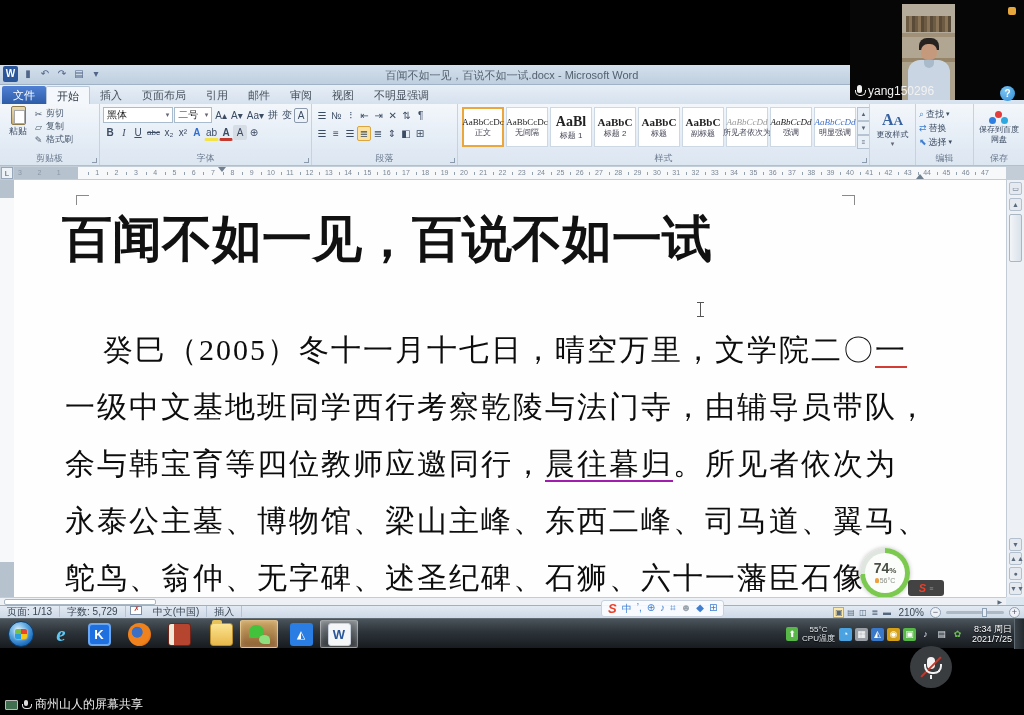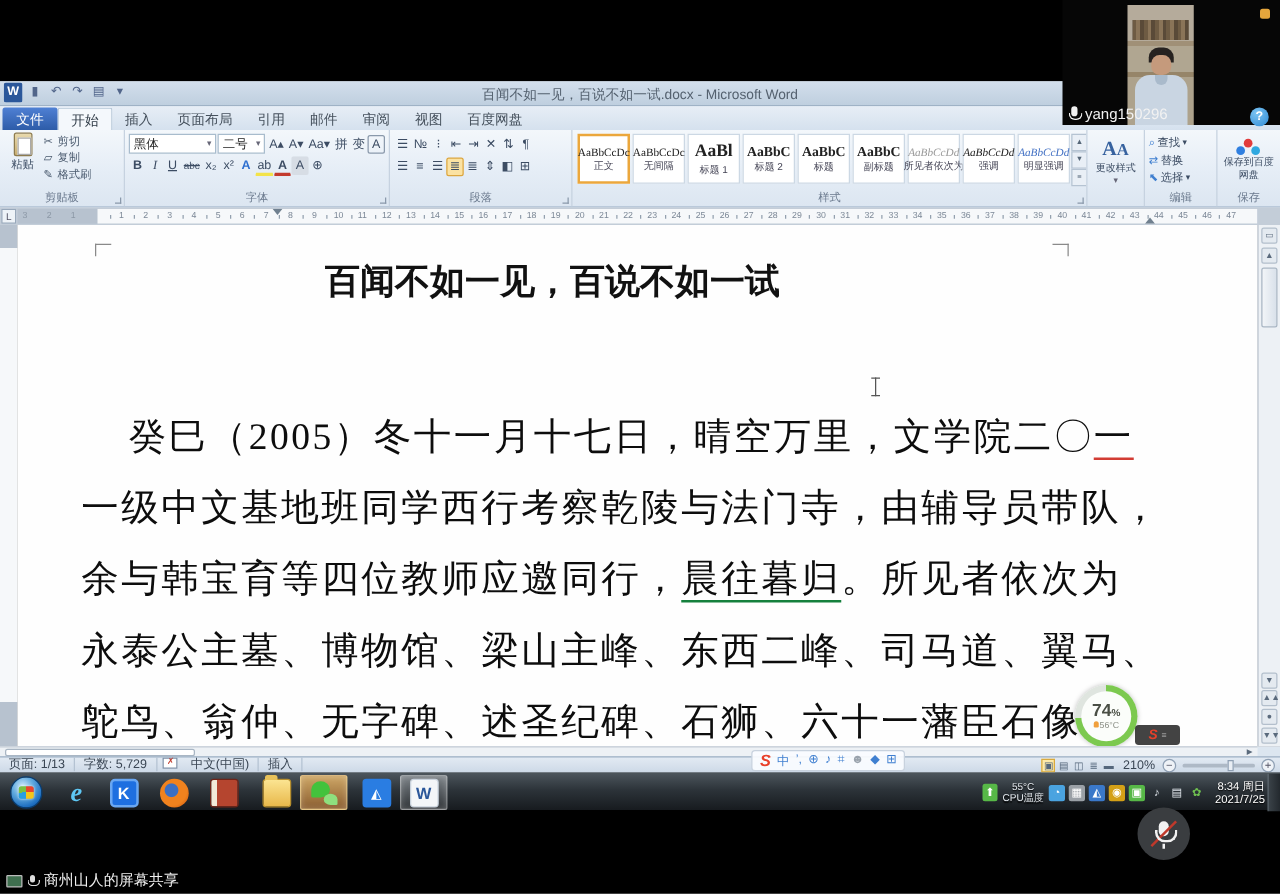--- a/index.html
+++ b/index.html
@@ -74,26 +74,26 @@
   .rmark{position:absolute;width:0;height:0}
   .rmark.fli{top:0;border-left:4px solid transparent;border-right:4px solid transparent;border-top:5px solid #70808f}
   .rmark.ri{bottom:0;border-left:4px solid transparent;border-right:4px solid transparent;border-bottom:5px solid #70808f}
   
   .docarea{position:absolute;top:115px;left:0;right:0;height:417px;background:#979797}
   .vruler{position:absolute;left:0;top:0;width:14px;height:100%;background:linear-gradient(#b7c2cf,#b7c2cf 18px,#f6f8fa 18px,#f6f8fa 382px,#b7c2cf 382px)}
   .page{position:absolute;left:14px;right:18px;top:0;height:100%;background:#fefefe;overflow:hidden}
   .cropmark{position:absolute;width:13px;height:10px}
   .cropmark.tl{border-top:1px solid #8a8a8a;border-left:1px solid #8a8a8a}
   .cropmark.tr{border-top:1px solid #8a8a8a;border-right:1px solid #8a8a8a}
-  .doc-title{position:absolute;top:26px;left:48px;width:760px;text-align:center;font-size:28px;font-weight:600;color:#111;letter-spacing:0;font-family:Liberation Mono, monospace;white-space:nowrap}
+  .doc-title{position:absolute;top:26px;left:48px;width:760px;font-size:50px;font-weight:600;color:#111;letter-spacing:0;font-family:Liberation Mono, monospace;white-space:nowrap}
   .doc-author{position:absolute;top:94px;left:48px;width:760px;text-align:center;font-size:25px;color:#111;font-family:"Liberation Serif","DejaVu Serif",serif}
   .doc-line{position:absolute;left:51px;font-size:30px;letter-spacing:2px;color:#0d0d0d;font-family:"Liberation Serif","DejaVu Serif",serif;white-space:nowrap;line-height:1.2}
   .doc-line.indent{padding-left:38px}
   .seg.u-red{border-bottom:2px solid #d23c34}
-  .seg.u-green{border-bottom:2px solid #15803d}
+  .seg.u-green{border-bottom:2px solid #a21caf}
   .caret{position:absolute;left:686px;top:122px;width:1px;height:15px;background:#555}
   .caret::before,.caret::after{content:"";position:absolute;left:-3px;width:7px;height:1px;background:#555}
   .caret::after{bottom:0}
   
   .cpu-widget{position:absolute;left:846px;top:368px;width:50px;height:50px;border-radius:50%;
     background:conic-gradient(#7cc94f 0 74%,#dfe5df 74% 100%);display:flex;align-items:center;justify-content:center;box-shadow:0 0 4px rgba(0,0,0,.25)}
   .cpu-inner{width:40px;height:40px;border-radius:50%;background:#fbfdfa;display:flex;flex-direction:column;align-items:center;justify-content:center}
   .cpu-val{font-size:14px;font-weight:bold;color:#4a4f45;line-height:12px}
   .cpu-val small{font-size:8px}
   .cpu-temp{font-size:7px;color:#8b8f86}
@@ -199,21 +199,21 @@
   <div class="tabrow">
     <span class="ftab">文件</span>
     <span style="display:flex">
         <span class="tab active">开始</span>
         <span class="tab">插入</span>
         <span class="tab">页面布局</span>
         <span class="tab">引用</span>
         <span class="tab">邮件</span>
         <span class="tab">审阅</span>
         <span class="tab">视图</span>
-        <span class="tab">百度网盘</span>
+        <span class="tab">不明显强调</span>
       </span>
   </div>
 
   <div class="ribbon">
 
     <div class="rgroup" style="width:100px">
       <div class="gcontent">
         <div class="clip-big">
           <span class="clipboard-icon"></span>
           <span class="lbl">粘贴</span>

